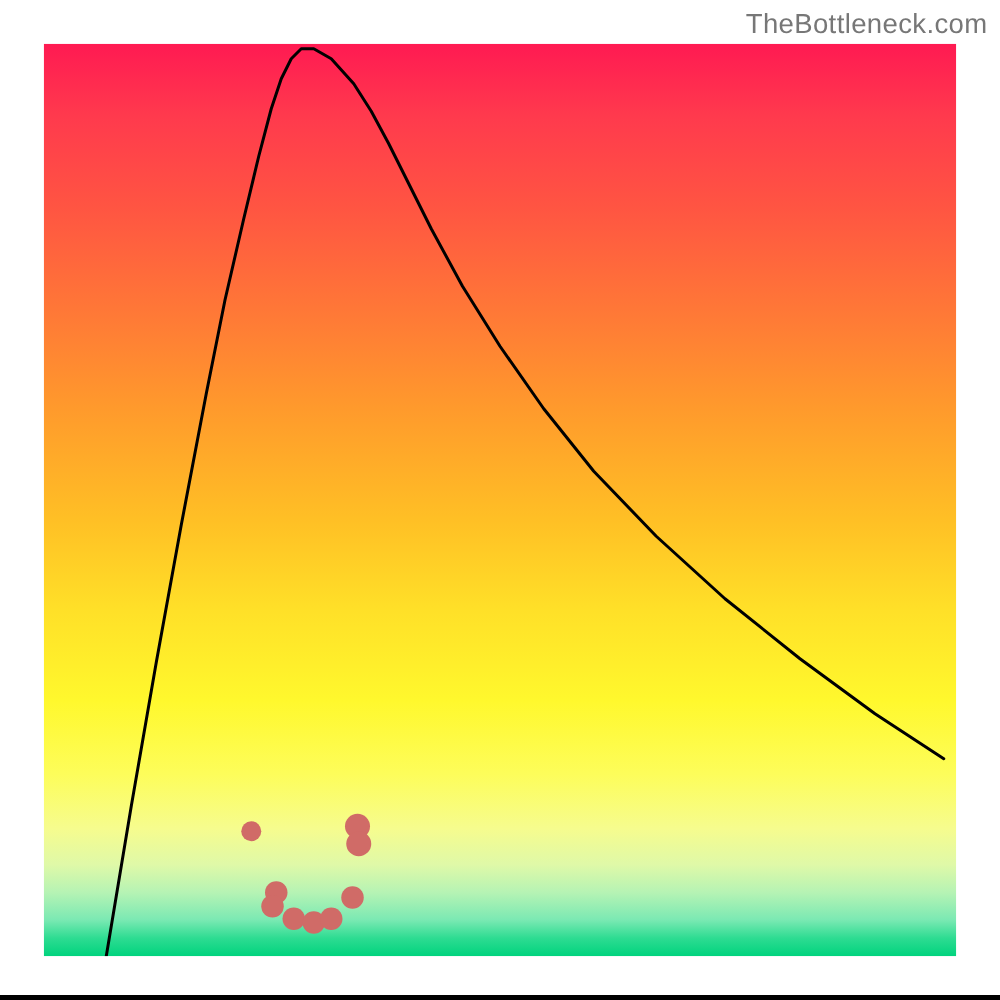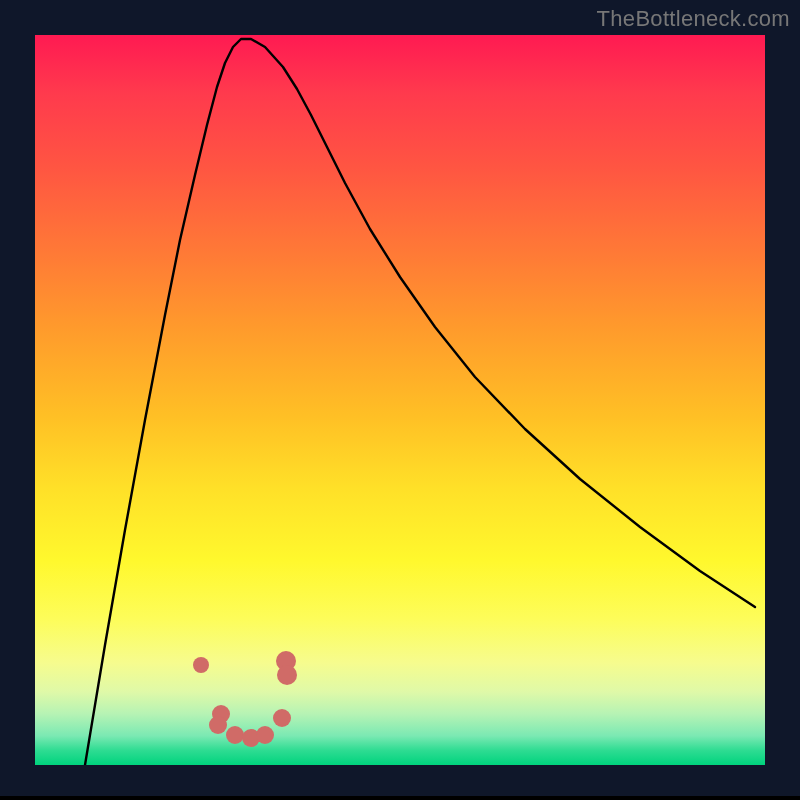--- a/index.html
+++ b/index.html
@@ -10,21 +10,21 @@
     background: #000;
     font-family: Arial, Helvetica, sans-serif;
     overflow: hidden;
   }
   .frame {
     position: absolute;
     left: 0;
     top: 0;
     width: 800px;
     height: 796px;
-    background: #0f172a;
+    background: #ffffff;
     text-decoration: underline;
   }
   .plot {
     position: absolute;
     left: 35px;
     top: 35px;
     width: 730px;
     height: 730px;
     overflow: hidden;
   }

